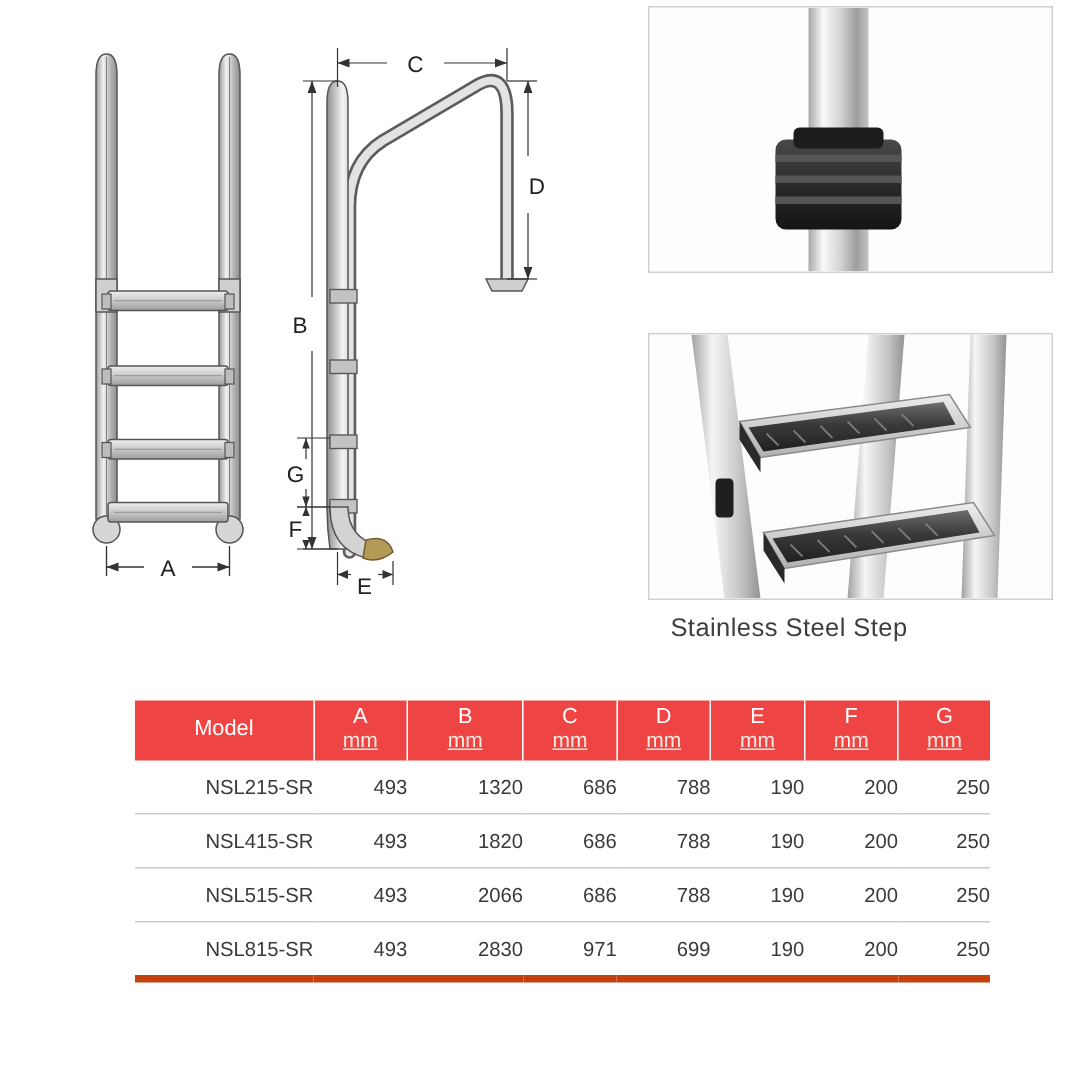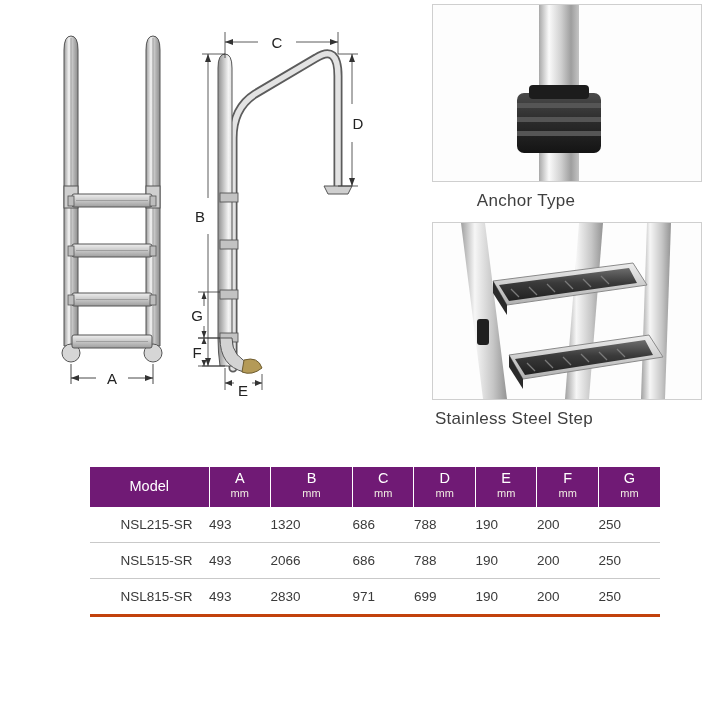--- a/index.html
+++ b/index.html
@@ -35,43 +35,43 @@
   
   .spec-table{
     position:absolute;
     left:90px;
     top:467px;
     width:570px;
     border-collapse:collapse;
     font-size:13.5px;
   }
   .spec-table th{
-    background:#701a75;
+    background:#ef4444;
     color:#ffffff;
     font-weight:normal;
     border-right:1px solid #ffffff;
     padding:4px 0 6px 0;
     line-height:15px;
   }
   .spec-table th:last-child{border-right:none;}
   .th-letter{font-size:14.5px;display:block;}
-  .th-unit{font-size:11px;display:block;color:#f0ece2;}
+  .th-unit{font-size:14px;display:block;color:#f0ece2;text-decoration:underline;}
   .spec-table td{
     border-bottom:1px solid #c9c9c9;
-    text-align:left;
+    text-align:right;
     padding:10px 0;
     color:#3a3a3a;
     font-size:13.5px;
   }
   .spec-table td.model{
-    text-align:center;
+    text-align:right;
     padding-left:14px;
     width:105px;
   }
-  .spec-table tr:last-child td{border-bottom:3px solid #c2410c;}
+  .spec-table tr:last-child td{border-bottom:5px solid #c2410c;}
   .colhdr-model{width:105px;}
 
   
   svg{display:block;}
   .lbl{
     font-family:"Liberation Sans", sans-serif;
     font-size:15px;
     fill:#222;
   }
 </style>
@@ -249,21 +249,20 @@
 
       <g>
         <rect x="84" y="88" width="84" height="60" rx="7" fill="url(#anchg)"></rect>
         <rect x="84" y="98" width="84" height="5" fill="#555"></rect>
         <rect x="84" y="112" width="84" height="5" fill="#555"></rect>
         <rect x="84" y="126" width="84" height="5" fill="#555"></rect>
         <rect x="96" y="80" width="60" height="14" rx="4" fill="#1c1c1c"></rect>
       </g>
     </svg>
   </div>
-  <div class="photo-caption" style="left:386px;top:190px;">Anchor Type</div>
 
   <div class="photo-box" style="left:432px;top:222px;width:268px;height:176px;">
     <svg width="268" height="176" viewBox="0 0 268 176">
       <rect x="0" y="0" width="268" height="176" fill="#fdfdfd"></rect>
       <defs>
         <linearGradient id="railp" x1="0" y1="0" x2="1" y2="0">
           <stop offset="0" stop-color="#a0a0a0"></stop>
           <stop offset="0.3" stop-color="#f6f6f6"></stop>
           <stop offset="0.7" stop-color="#c6c6c6"></stop>
           <stop offset="1" stop-color="#949494"></stop>
@@ -309,21 +308,21 @@
           <line x1="148" y1="131" x2="156" y2="139"></line>
           <line x1="166" y1="129" x2="174" y2="137"></line>
           <line x1="184" y1="126" x2="192" y2="134"></line>
         </g>
         <path d="M76 132 L90 156 L90 166 L76 144 Z" fill="#2a2a2a"></path>
       </g>
 
       <rect x="44" y="96" width="12" height="26" rx="3" fill="#1f1f1f"></rect>
     </svg>
   </div>
-  <div class="photo-caption" style="left:374px;top:408px;">
+  <div class="photo-caption" style="left:386px;top:408px;">
     <div>Stainless Steel Step</div>
   </div>
 
   <table class="spec-table">
     <thead>
       <tr>
         <th class="colhdr-model">
           <span class="th-letter">Model</span>
         </th>
         <th>
@@ -354,20 +353,30 @@
           <span class="th-letter">G</span>
           <span class="th-unit">mm</span>
         </th>
       </tr>
     </thead>
     <tbody>
       <tr>
         <td class="model">NSL215-SR</td>
         <td>493</td>
         <td>1320</td>
+        <td>686</td>
+        <td>788</td>
+        <td>190</td>
+        <td>200</td>
+        <td>250</td>
+      </tr>
+      <tr>
+        <td class="model">NSL415-SR</td>
+        <td>493</td>
+        <td>1820</td>
         <td>686</td>
         <td>788</td>
         <td>190</td>
         <td>200</td>
         <td>250</td>
       </tr>
       <tr>
         <td class="model">NSL515-SR</td>
         <td>493</td>
         <td>2066</td>

